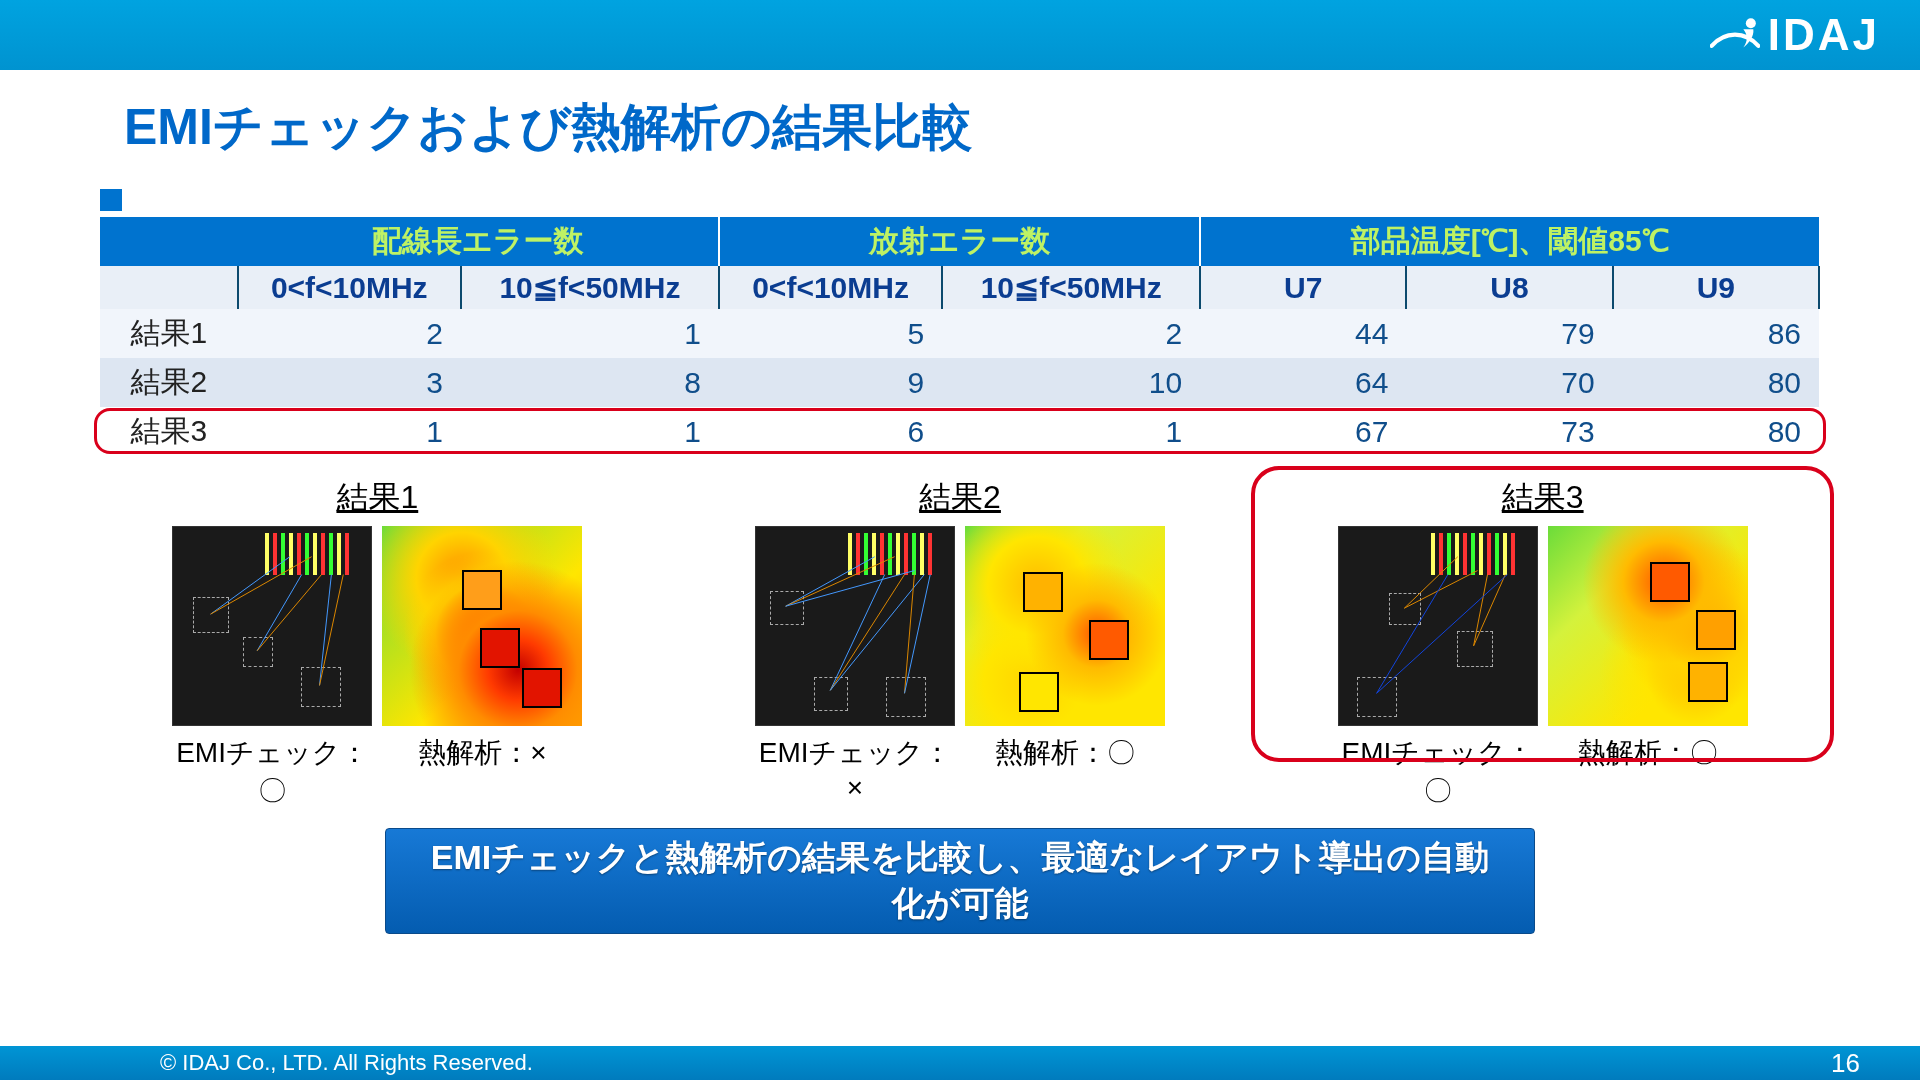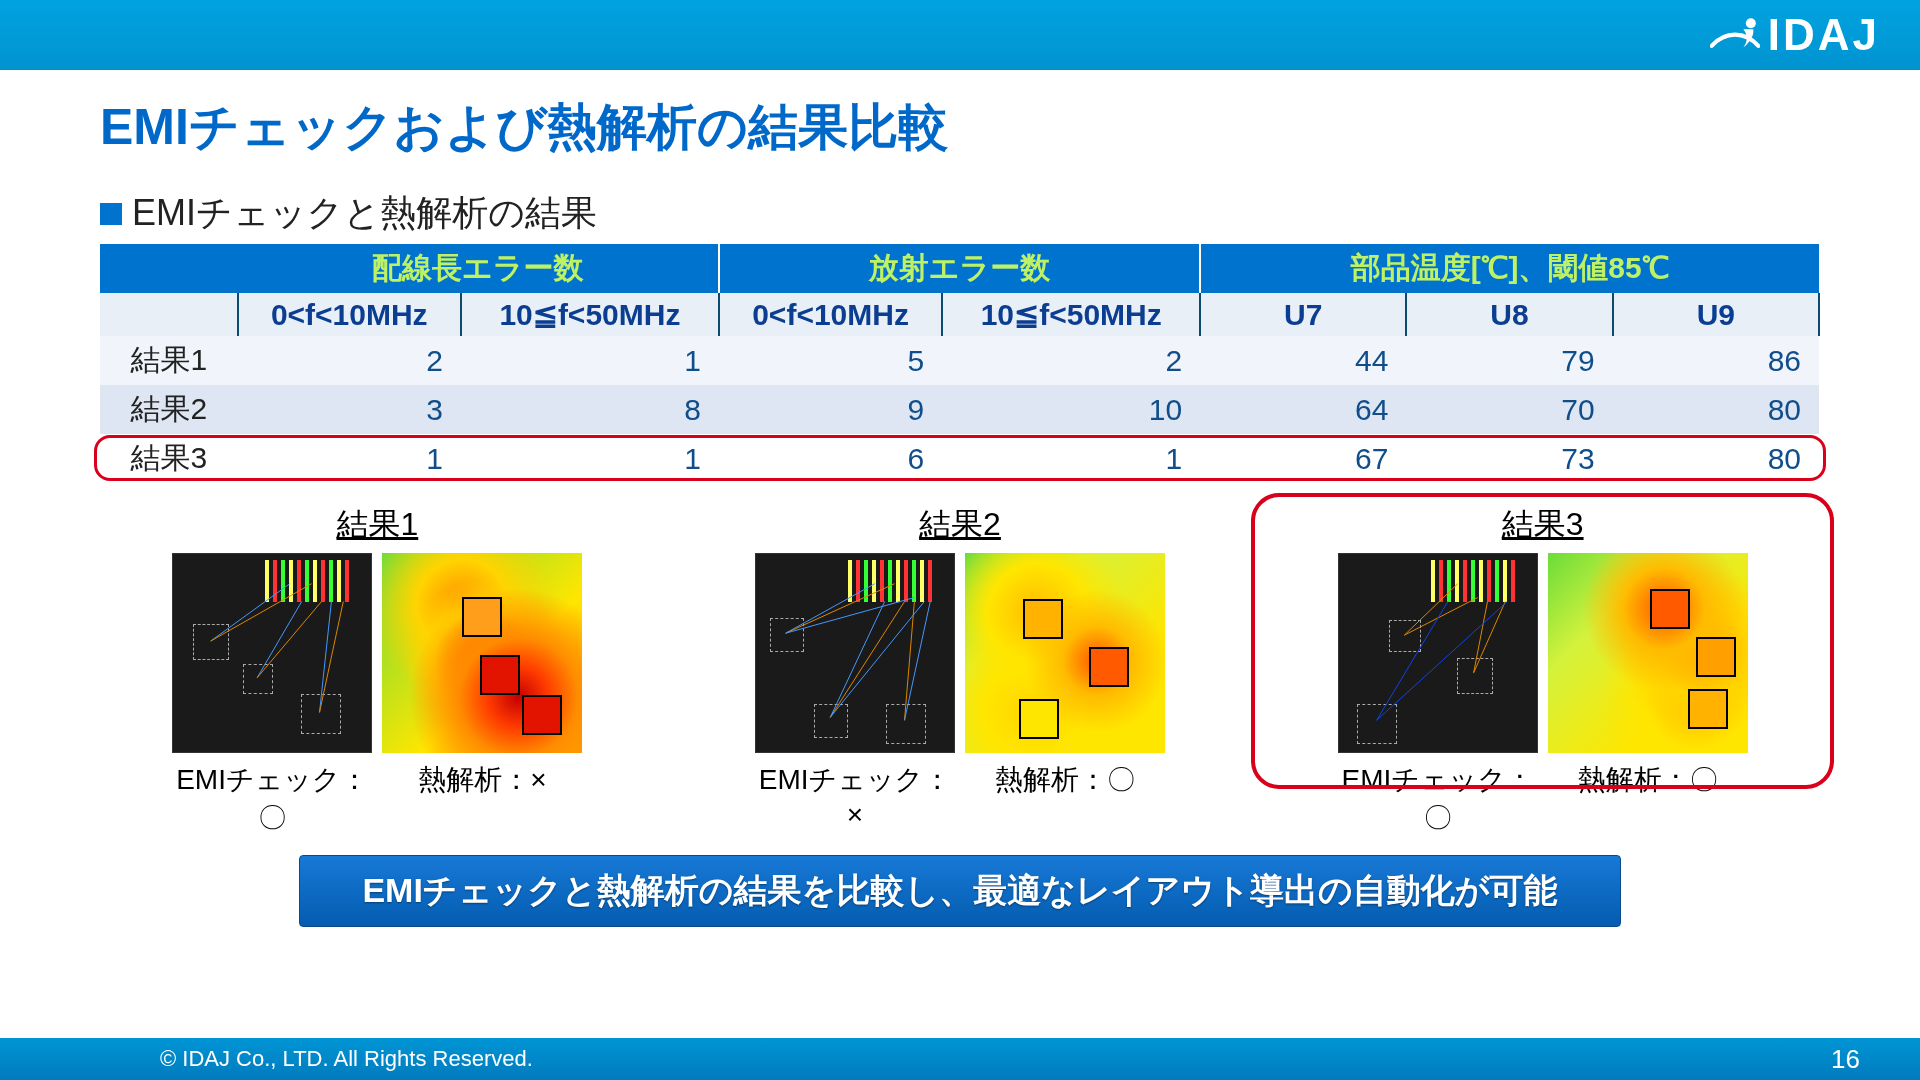--- a/index.html
+++ b/index.html
@@ -7,21 +7,21 @@
   .top-banner {
     height: 70px;
     background: linear-gradient(to bottom, #00a3e0 0%, #0093d0 100%);
     display: flex; justify-content: flex-end; align-items: center;
     padding-right: 40px;
   }
   .logo { display: flex; align-items: center; gap: 8px; }
   .logo svg { width: 50px; height: 42px; }
   .logo-text { color: #fff; font-weight: 700; font-size: 44px; letter-spacing: 3px; }
   .content { padding: 24px 100px 0 100px; }
-  .page-title { color: #0068c9; font-size: 50px; font-weight: 700; margin-bottom: 28px; }
+  .page-title { color: #0068c9; font-size: 50px; font-weight: 700; margin-bottom: 28px; margin-left: 24px; }
   .bullet-row { display: flex; align-items: center; gap: 10px; margin-bottom: 6px; }
   .bullet-sq { width: 22px; height: 22px; background: #0073cf; }
   .bullet-text { font-size: 36px; color: #222; }
   table { border-collapse: collapse; width: 100%; table-layout: fixed; }
   .tbl { width: 100%; }
   .hdr1 th { background: #0073cf; color: #bef264; font-size: 30px; font-weight: 700; padding: 4px 0; }
   .hdr1 th:first-child { background: #0073cf; }
   .hdr2 th { background: #e9eff7; color: #0b3d91; font-size: 30px; font-weight: 700; padding: 4px 0; border-right: 2px solid #0c4a6e;}
   .hdr2 th.first { background:#e9eff7; }
   td { text-align: right; font-size: 30px; color: #104e8b; padding: 4px 18px 4px 0; }
@@ -46,33 +46,33 @@
   }
   .heatmap .grad {
     position:absolute; inset:0;
   }
   .comp-box { position:absolute; width:40px; height:40px; border:2px solid #000; }
   .fig-caps { display:flex; gap:10px; justify-content:center; margin-top:8px;}
   .fig-cap { font-size: 28px; width: 200px; text-align: center; }
   .highlight-group { position:absolute; inset: -4px -14px 48px -14px; border: 4px solid #d9001b; border-radius: 28px; pointer-events:none; }
   .conclusion-bar {
     margin: 18px auto 0 auto;
-    width: 1322px;
+    width: 1150px;
     background: linear-gradient(to bottom, #1779d6 0%, #045cb0 100%);
     color: #fff;
     font-size: 34px;
     font-weight: 700;
     text-align: center;
-    padding: 12px 30px;
+    padding: 6px 30px;
     border-radius: 4px;
     border: 1px solid #0a4a8a;
     text-shadow: 0 1px 2px rgba(0,0,0,0.4);
   }
   .footer {
-    position: absolute; bottom: 0; left: 0; right: 0; height: 42px;
+    position: absolute; bottom: 0; left: 0; right: 0; height: 34px;
     background: linear-gradient(to bottom, #0095d5 0%, #007bbd 100%);
     display: flex; align-items: center; justify-content: space-between;
     padding: 0 60px 0 160px; color: #fff; font-size: 22px;
   }
   .page-num { font-size: 26px; }
   .tbl-wrap { position: relative; }
   .col-sep { border-right: 2px solid #fff; }
 </style>
 </head>
 <body>
@@ -86,21 +86,20 @@
     </svg>
     <span class="logo-text">IDAJ</span>
   </div>
 </div>
 
 <div class="content">
   <h1 class="page-title">EMIチェックおよび熱解析の結果比較</h1>
 
   <div class="bullet-row">
     <div class="bullet-sq"></div>
-    <div class="bullet-text">EMIチェックと熱解析の結果</div>
   </div>
 
   <div class="tbl-wrap">
     <table class="tbl">
       <colgroup>
         <col style="width:8%">
           <col style="width:13%">
           <col style="width:15%">
         <col style="width:13%">
           <col style="width:15%">

